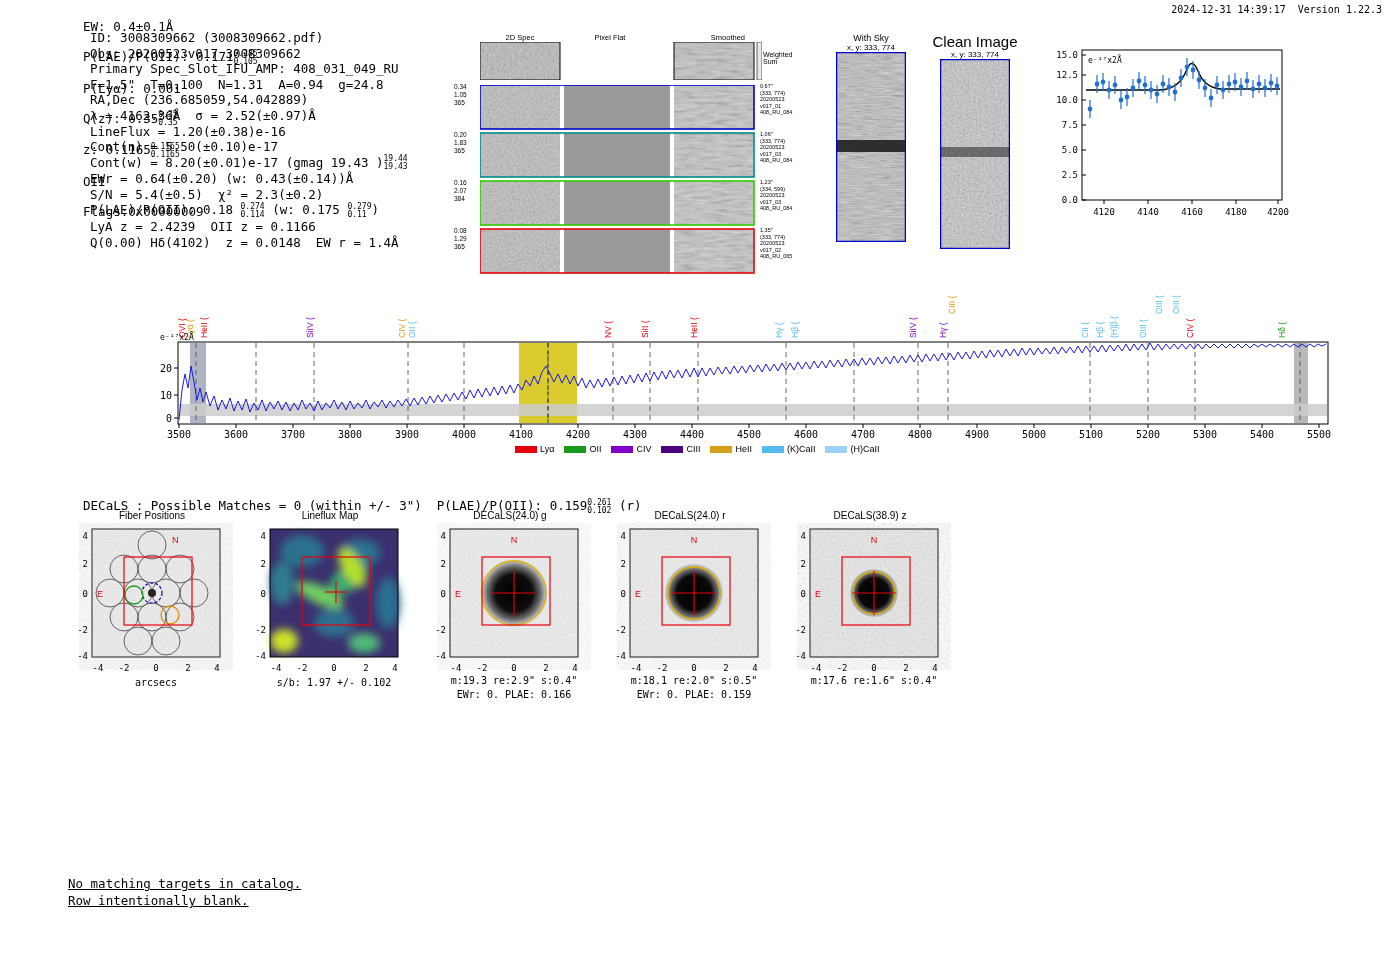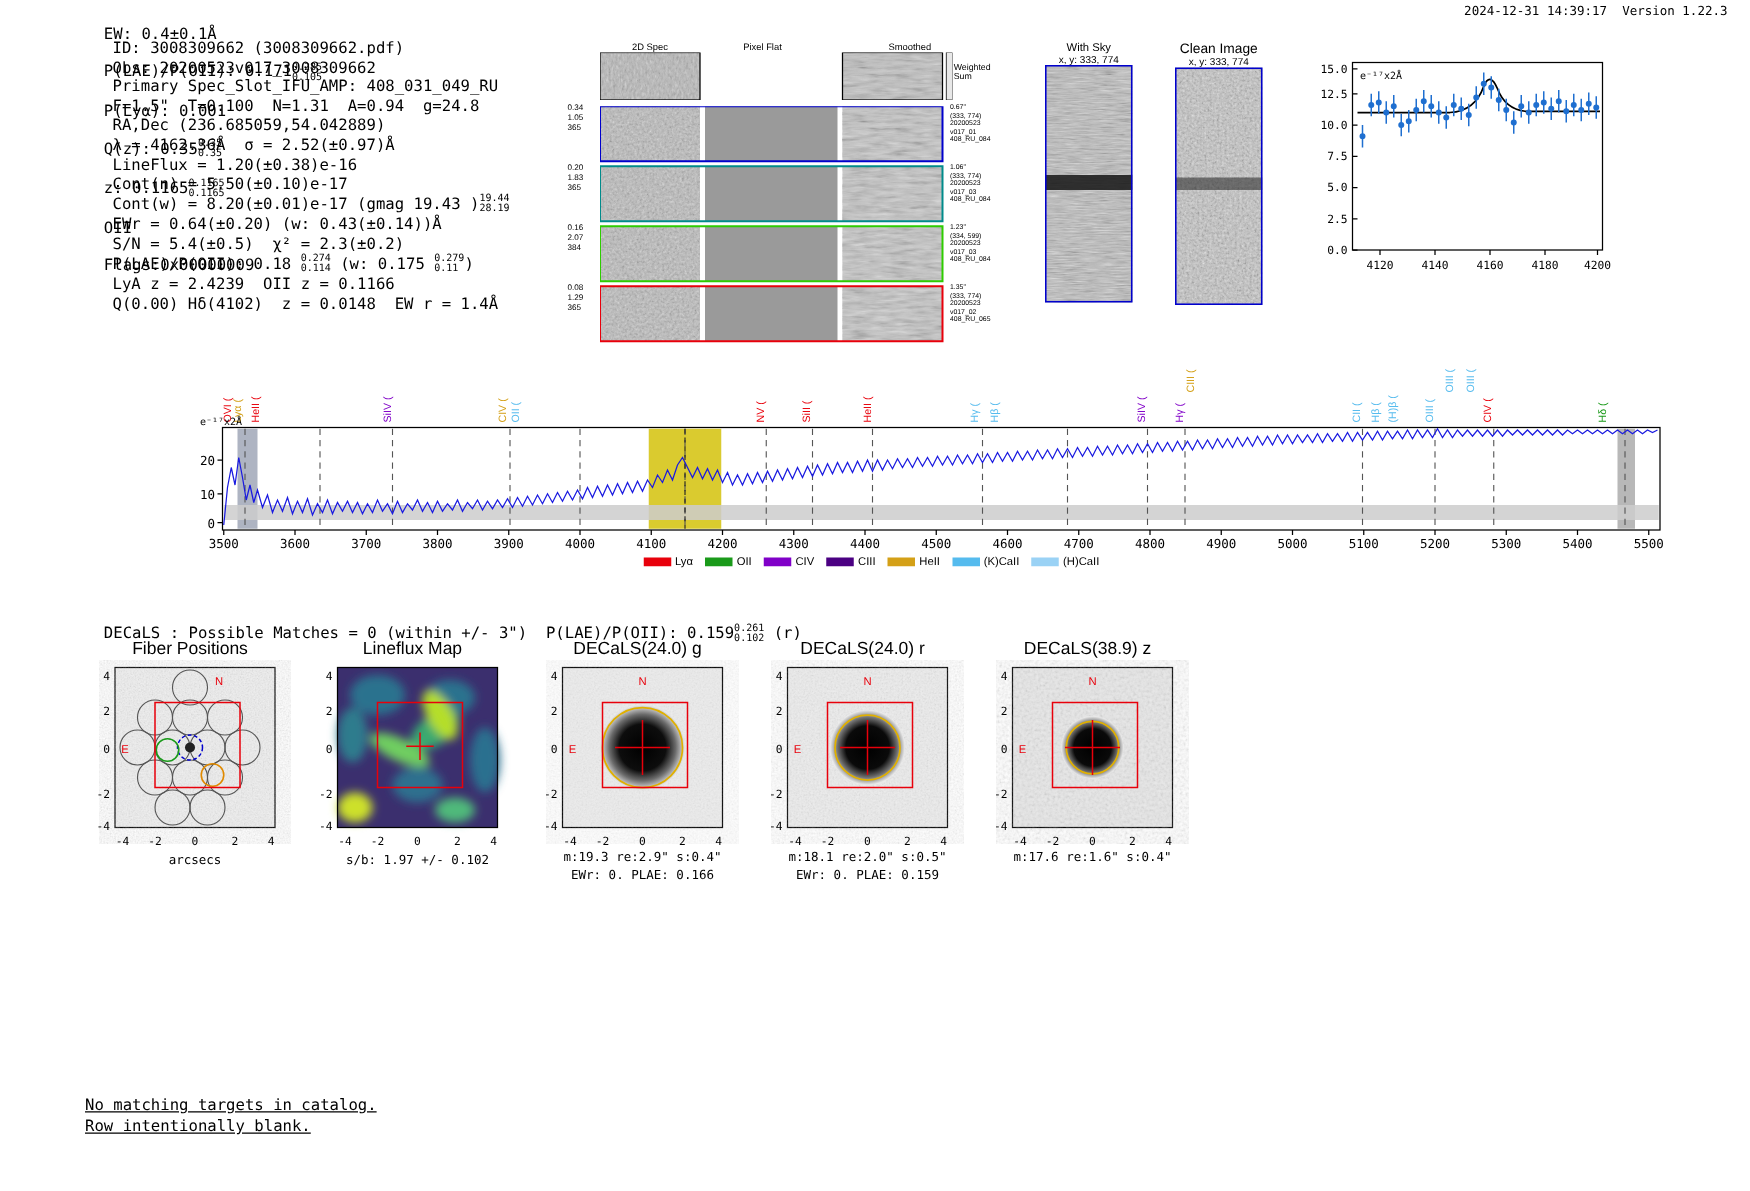--- a/index.html
+++ b/index.html
@@ -22,21 +22,21 @@
   #specpanels{left:480px;top:33px;width:320px;height:220px;}
   .panel-title{font-size:7.5px;text-align:center;font-family:"Liberation Sans",sans-serif;}
 
   
   #legend{left:500px;top:444px;font-size:9px;font-family:"Liberation Sans",sans-serif;display:flex;gap:10px;align-items:center;padding-left:15px;}
   .lg{display:flex;align-items:center;gap:3px;}
   .lgsw{width:22px;height:7px;display:inline-block;}
 
   
   #decalsline{left:68px;top:483px;font-size:12.5px;}
-  .cutout-title{font-size:14px;font-family:"Liberation Sans",sans-serif;text-align:center;}
+  .cutout-title{font-size:10px;font-family:"Liberation Sans",sans-serif;text-align:center;}
 
   
   #bottomnote{left:68px;top:875px;font-size:12.5px;line-height:17px;}
   #bottomnote div{white-space:pre;text-decoration:underline;}
 </style>
 </head>
 <body>
 
 <div class="abs mono nowrap" id="topline">
   <span>EW: 0.4±0.1Å</span>
@@ -57,21 +57,21 @@
 
 <div class="abs mono" id="infoblock">
   <div>ID: 3008309662 (3008309662.pdf)</div>
   <div>Obs: 20200523v017_3008309662</div>
   <div>Primary Spec_Slot_IFU_AMP: 408_031_049_RU</div>
   <div>F=1.5"  T=0.100  N=1.31  A=0.94  g=24.8</div>
   <div>RA,Dec (236.685059,54.042889)</div>
   <div>λ = 4162.36Å  σ = 2.52(±0.97)Å</div>
   <div>LineFlux = 1.20(±0.38)e-16</div>
   <div>Cont(n) = 5.50(±0.10)e-17</div>
-  <div><span>Cont(w) = 8.20(±0.01)e-17 (gmag 19.43 )</span><span class="frac"><span>19.44</span><span>28.19</span></span></div>
+  <div><span>Cont(w) = 8.20(±0.01)e-17 (gmag 19.43 )</span><span class="frac"><span>19.44</span><span>19.43</span></span></div>
   <div>EWr = 0.64(±0.20) (w: 0.43(±0.14))Å</div>
   <div>S/N = 5.4(±0.5)  χ² = 2.3(±0.2)</div>
   <div><span>P(LAE)/P(OII): 0.18 </span><span class="frac"><span>0.274</span><span>0.114</span></span><span> (w: 0.175 </span><span class="frac"><span>0.279</span><span>0.11</span></span><span>)</span></div>
   <div>LyA z = 2.4239  OII z = 0.1166</div>
   <div>Q(0.00) Hδ(4102)  z = 0.0148  EW r = 1.4Å</div>
 </div>
 
 <div class="abs" id="specpanels">
 
   <div class="abs panel-title" style="left:0px;top:0px;width:80px;">2D Spec</div>
@@ -206,21 +206,21 @@
         </filter>
     </defs>
     <rect x="0" y="0" width="70" height="190" fill="#bdbdbd"></rect>
     <rect x="0" y="0" width="70" height="190" filter="url(#sky1)" opacity="0.95"></rect>
     <rect x="0" y="88" width="70" height="12" fill="#151515" opacity="0.85"></rect>
     <rect x="0" y="0" width="70" height="190" fill="none" stroke="#0000cc" stroke-width="2.5"></rect>
   </svg>
 </div>
 
 <div class="abs" style="left:930px;top:33px;width:90px;">
-  <div class="panel-title" style="font-size:11px;">Clean Image</div>
+  <div class="panel-title" style="font-size:15px;">Clean Image</div>
   <div class="panel-title" style="font-size:8px;">x, y: 333, 774</div>
   <svg width="70" height="190" style="margin-left:10px;">
     <defs>
       <filter id="sky2">
           <feTurbulence type="fractalNoise" baseFrequency="0.5 0.5" numOctaves="3" seed="15"></feTurbulence>
           <feColorMatrix type="saturate" values="0"></feColorMatrix>
         </filter>
     </defs>
     <rect x="0" y="0" width="70" height="190" fill="#c6c6c6"></rect>
     <rect x="0" y="0" width="70" height="190" filter="url(#sky2)" opacity="0.9"></rect>

